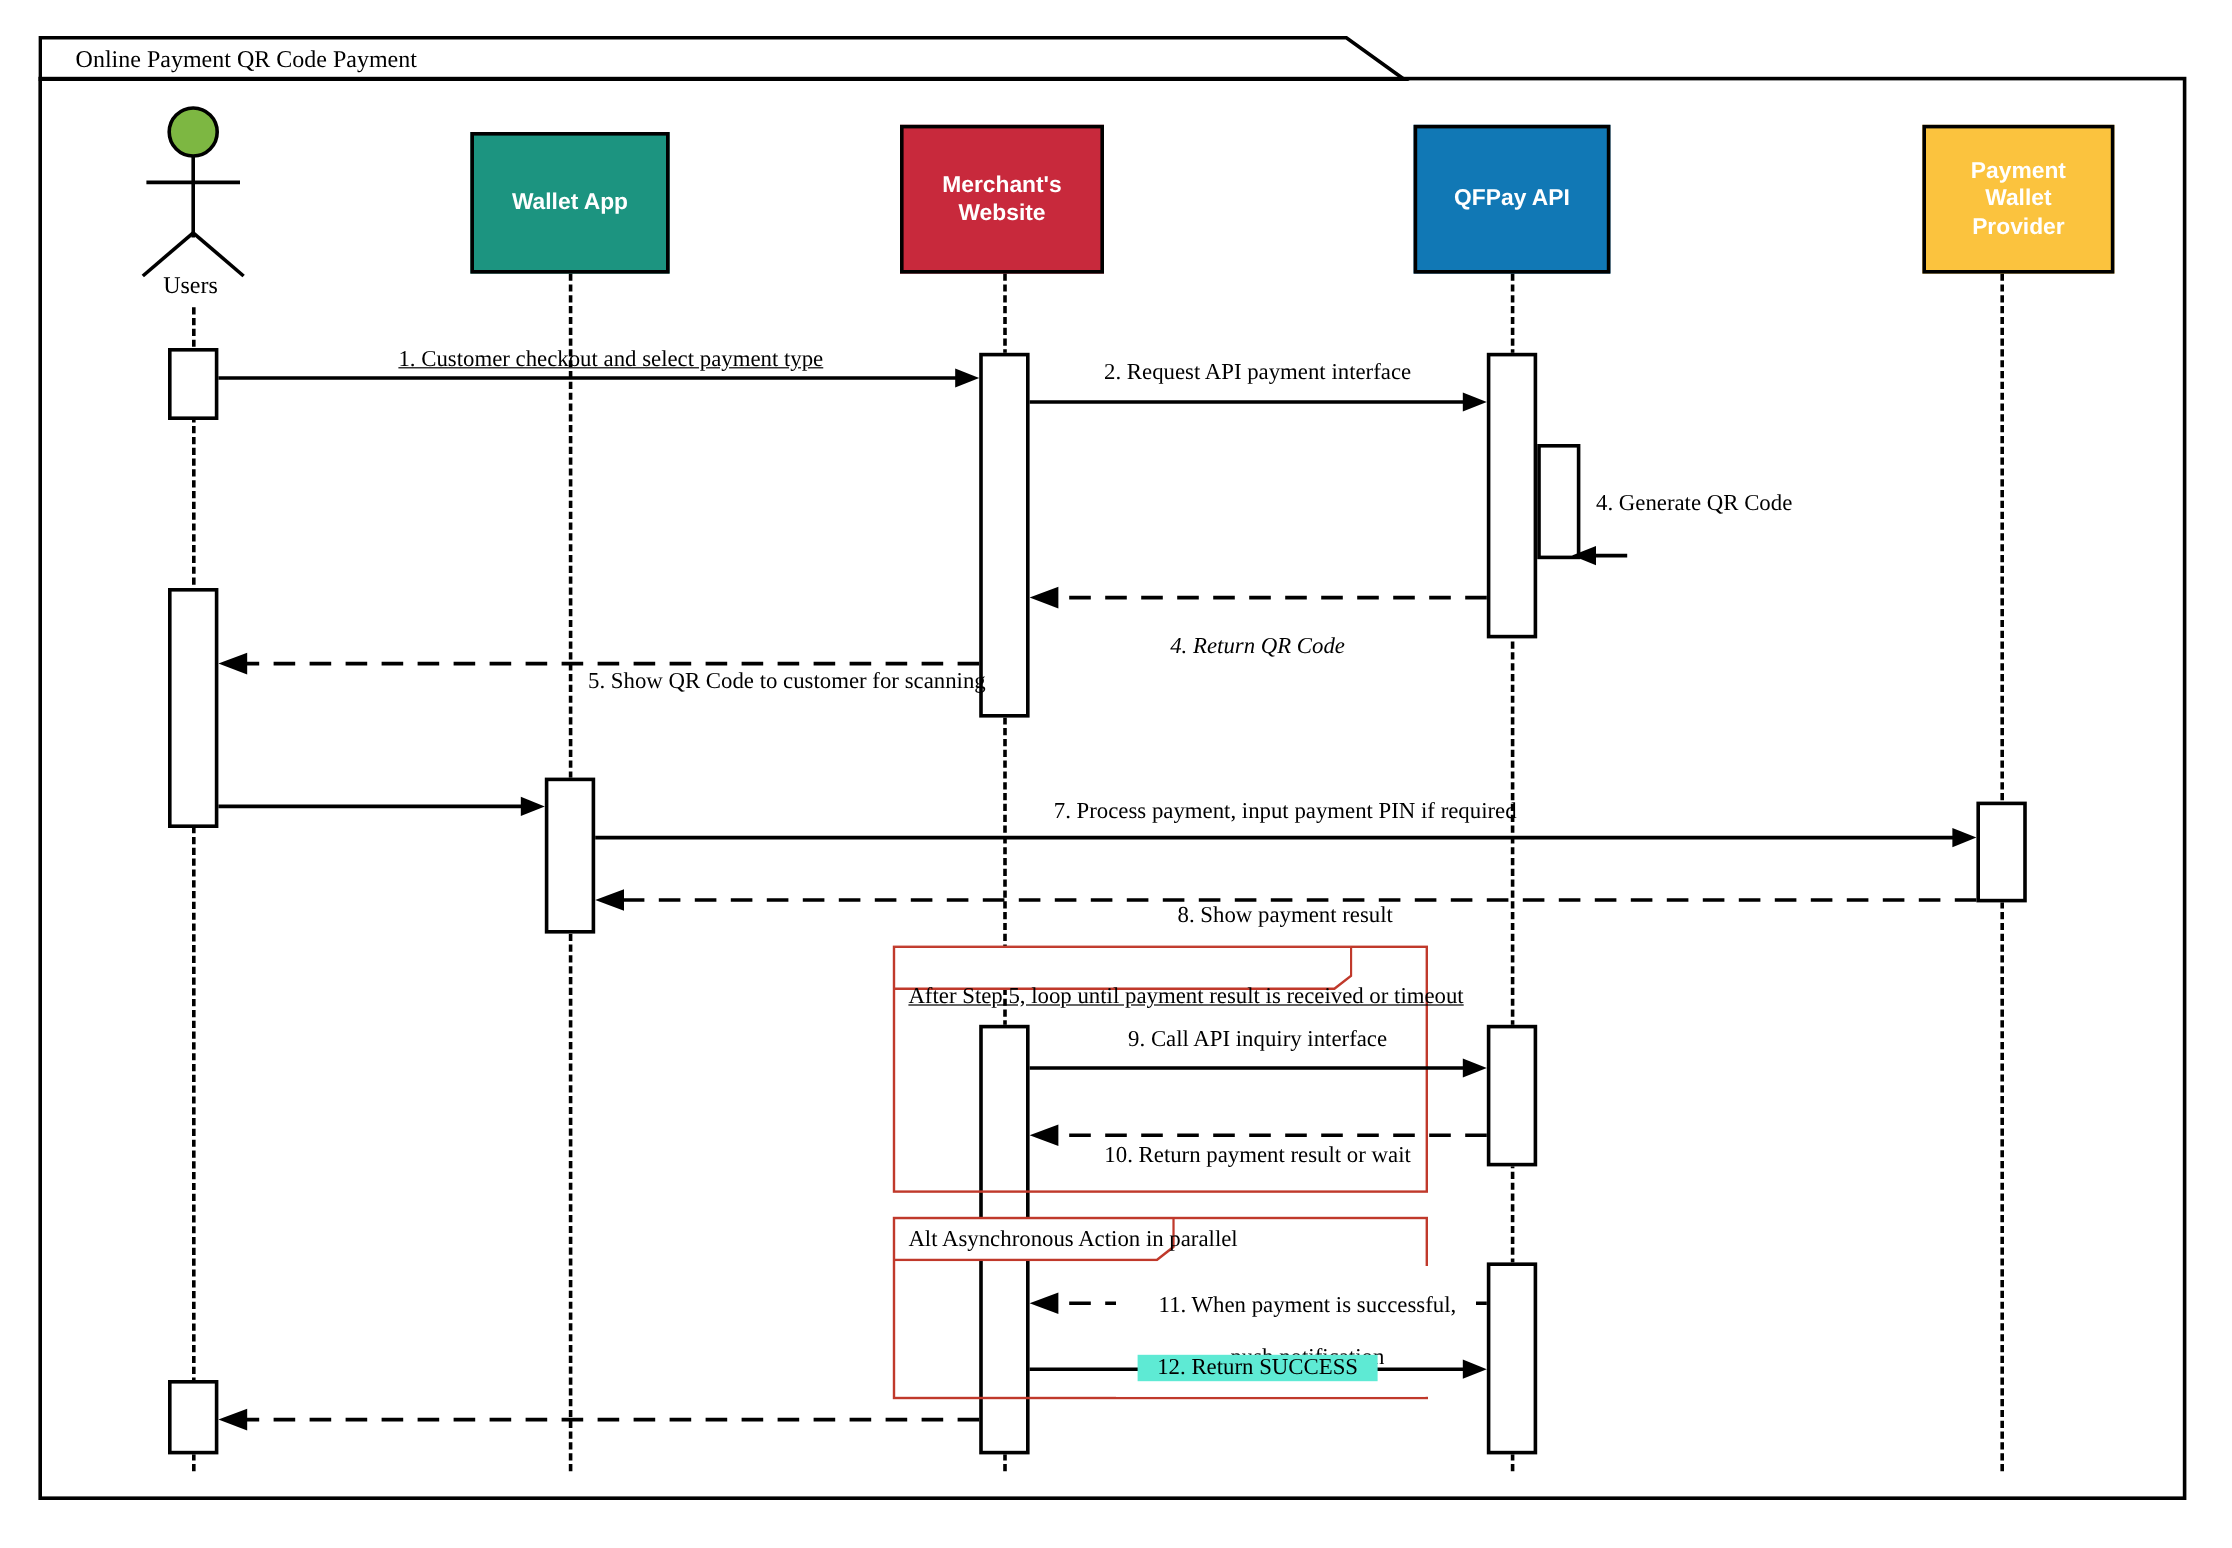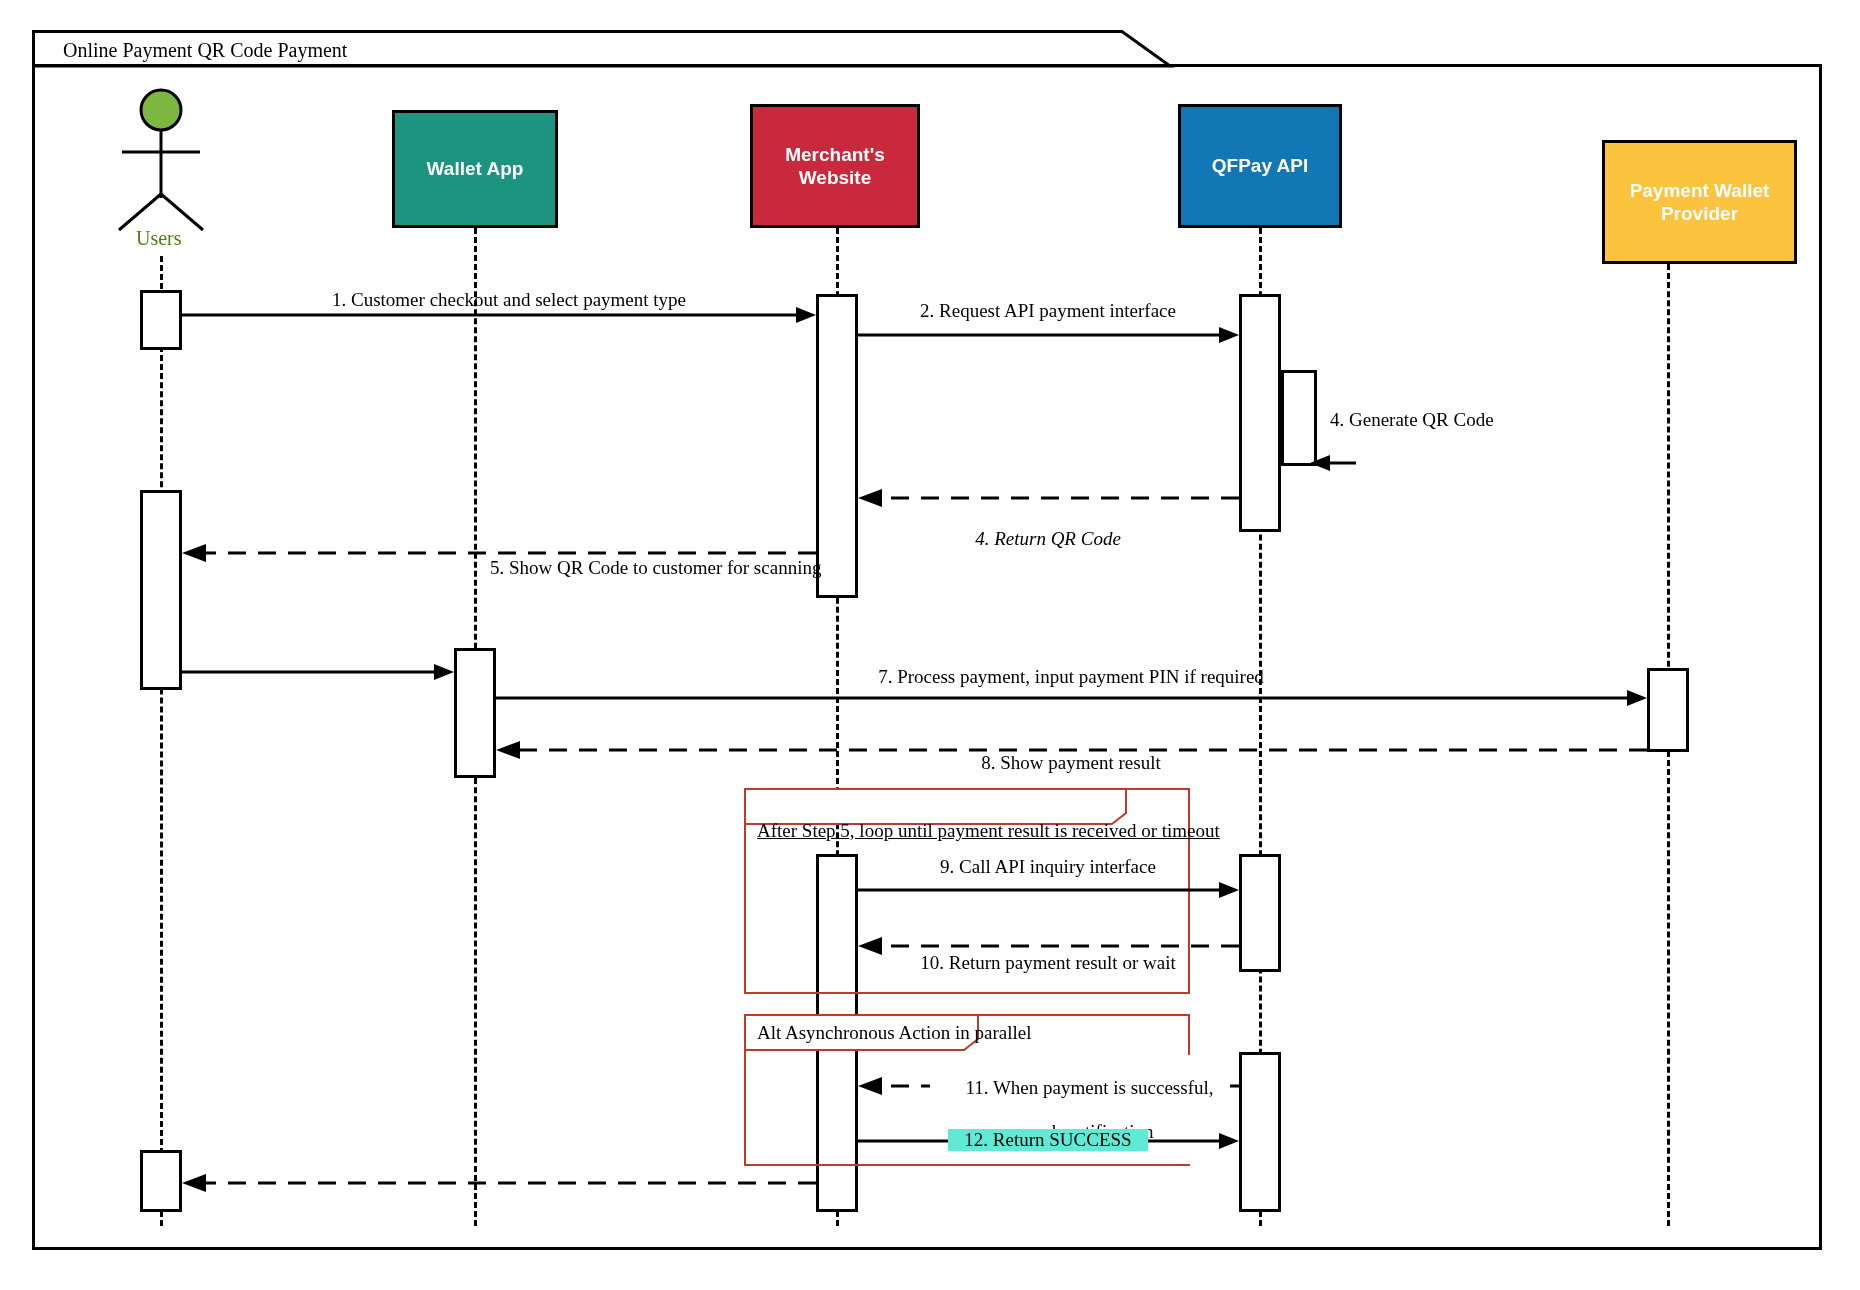--- a/index.html
+++ b/index.html
@@ -59,21 +59,21 @@
   }
 
   
   .actor { position: absolute; }
   .actor svg { display: block; }
   .actor-label {
     position: absolute;
     font-family: "Liberation Serif", "DejaVu Serif", serif;
     font-size: 20px;
     white-space: nowrap;
-    color: #4d7c0f;
+    color: #000000;
     line-height: 1;
   }
 
   
   .lifeline {
     position: absolute;
     width: 0;
     border-left: 3px dashed #000000;
   }
 
@@ -158,21 +158,21 @@
     <span>
       <span>Merchant's</span><br>
       <span>Website</span>
     </span>
   </div>
 
   <div class="participant-box" style="left:1178px; top:104px; width:164px; height:124px; background:#1178B5;">
     <span>QFPay API</span>
   </div>
 
-  <div class="participant-box" style="left:1602px; top:104px; width:195px; height:124px; background:#FBC33E;margin-top:36px;">
+  <div class="participant-box" style="left:1602px; top:104px; width:160px; height:124px; background:#FBC33E;">
     <span>
       <span>Payment Wallet</span><br>
       <span>Provider</span>
     </span>
   </div>
 
   <div class="activation" style="left:140px; top:290px; width:42px; height:60px;"></div>
   <div class="activation" style="left:140px; top:490px; width:42px; height:200px;"></div>
   <div class="activation" style="left:140px; top:1150px; width:42px; height:62px;"></div>
 
@@ -187,21 +187,21 @@
   <div class="activation" style="left:1239px; top:1052px; width:42px; height:160px;"></div>
 
   <div class="activation" style="left:1647px; top:668px; width:42px; height:84px;"></div>
 
   <div class="msg" style="left:182px; top:307px; width:634px; height:16px;">
     <svg width="634" height="16" viewBox="0 0 634 16">
       <line x1="0" y1="8" x2="622" y2="8" stroke="#000000" stroke-width="3"></line>
       <path d="M634,8 L614,0 L614,16 Z" fill="#000000"></path>
     </svg>
   </div>
-  <div class="msg-label center" style="left:332px; top:289px; width:334px;">1. Customer checkout and select payment type</div>
+  <div class="msg-label center" style="left:332px; top:289px; width:334px;text-decoration:underline;">1. Customer checkout and select payment type</div>
 
   <div class="msg" style="left:858px; top:327px; width:381px; height:16px;">
     <svg width="381" height="16" viewBox="0 0 381 16">
       <line x1="0" y1="8" x2="369" y2="8" stroke="#000000" stroke-width="3"></line>
       <path d="M381,8 L361,0 L361,16 Z" fill="#000000"></path>
     </svg>
   </div>
   <div class="msg-label center" style="left:898px; top:300px; width:300px;">2. Request API payment interface</div>
 
   <div class="msg" style="left:1310px; top:455px; width:46px; height:16px;">

